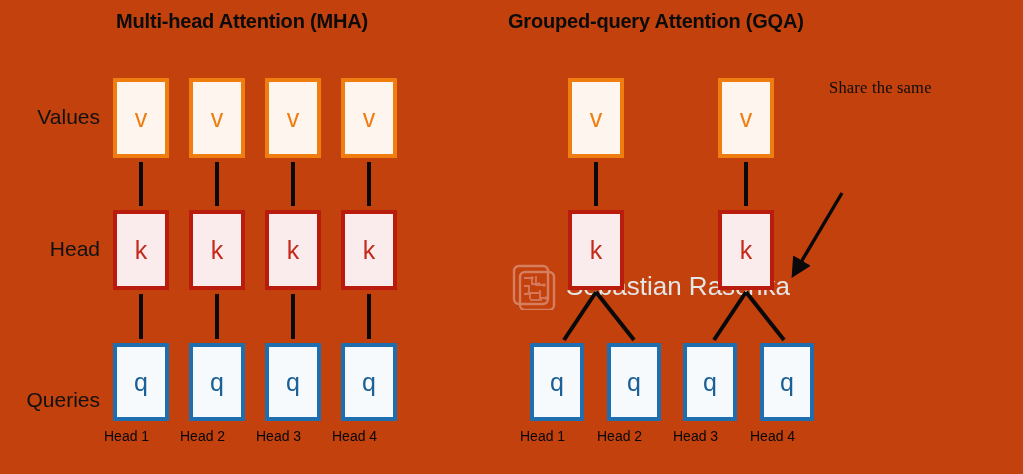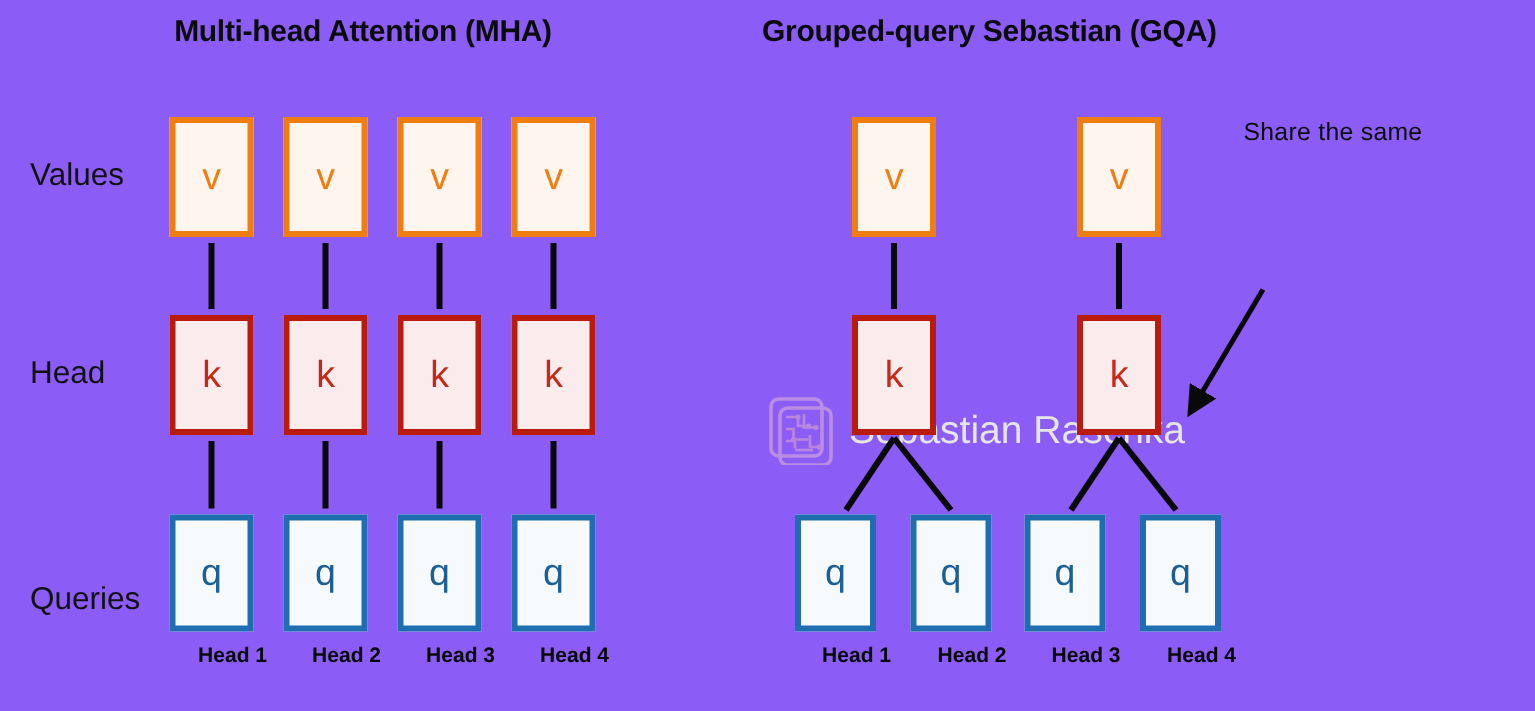--- a/index.html
+++ b/index.html
@@ -8,21 +8,21 @@
     padding: 0;
     background: #ffffff;
   }
   body {
     font-family: "Liberation Sans", sans-serif;
   }
   #canvas {
     position: relative;
     width: 1023px;
     height: 474px;
-    background: #8b5cf6;
+    background: #c2410c;
     overflow: hidden;
   }
 
   
   .panel-title {
     position: absolute;
     font-family: "Liberation Sans", sans-serif;
     font-weight: bold;
     font-size: 20px;
     color: #0b0b0b;
@@ -33,21 +33,21 @@
   #title-mha { left: 42px;  top: 10px; width: 400px; }
   #title-gqa { left: 508px; top: 10px; width: 400px; text-align: left; }
 
   
   .row-label {
     position: absolute;
     font-family: "Liberation Sans", sans-serif;
     font-size: 21px;
     color: #111111;
     white-space: nowrap;
-    margin-left: 20px;
+    text-align: right;
   }
 
   
   .cell {
     position: absolute;
     box-sizing: border-box;
     display: flex;
     align-items: center;
     justify-content: center;
     font-family: "Liberation Sans", sans-serif;
@@ -68,24 +68,24 @@
   .cell-q {
     border: 4px solid #1f6eb0;
     background: #f6fafd;
     color: #1a5f96;
   }
 
   
   .head-label {
     position: absolute;
     font-family: "Liberation Sans", sans-serif;
-    font-weight: bold;
+    font-weight: normal;
     font-size: 14px;
     color: #070707;
-    text-align: right;
+    text-align: left;
     white-space: nowrap;
   }
 
   
   .vline {
     position: absolute;
     width: 4px;
     background: #090909;
   }
   svg.branch {
@@ -93,21 +93,21 @@
     overflow: visible;
     pointer-events: none;
   }
 
   
   #annotation {
     position: absolute;
     left: 829px;
     top: 76px;
     width: 185px;
-    font-family: Liberation Sans, sans-serif;
+    font-family: Liberation Serif, serif;
     font-size: 16.5px;
     line-height: 24px;
     color: #0c0c0c;
     letter-spacing: 0.2px;
   }
   #annotation div { white-space: nowrap; }
 
   
   #watermark {
     position: absolute;
@@ -130,21 +130,21 @@
     height: 48px;
     opacity: 0.45;
   }
 </style>
 </head>
 <body>
 
 <div id="canvas">
 
   <div class="panel-title" id="title-mha">Multi-head Attention (MHA)</div>
-  <div class="panel-title" id="title-gqa">Grouped-query Sebastian (GQA)</div>
+  <div class="panel-title" id="title-gqa">Grouped-query Attention (GQA)</div>
 
   <div class="row-label" style="left:0px; top:105px; width:100px;">Values</div>
   <div class="row-label" style="left:0px; top:237px; width:100px;">Head</div>
   <div class="row-label" style="left:0px; top:388px; width:100px;">Queries</div>
 
   <div class="cell cell-v" style="left:113px; top:78px; width:56px; height:80px;">v</div>
   <div class="cell cell-v" style="left:189px; top:78px; width:56px; height:80px;">v</div>
   <div class="cell cell-v" style="left:265px; top:78px; width:56px; height:80px;">v</div>
   <div class="cell cell-v" style="left:341px; top:78px; width:56px; height:80px;">v</div>
 

